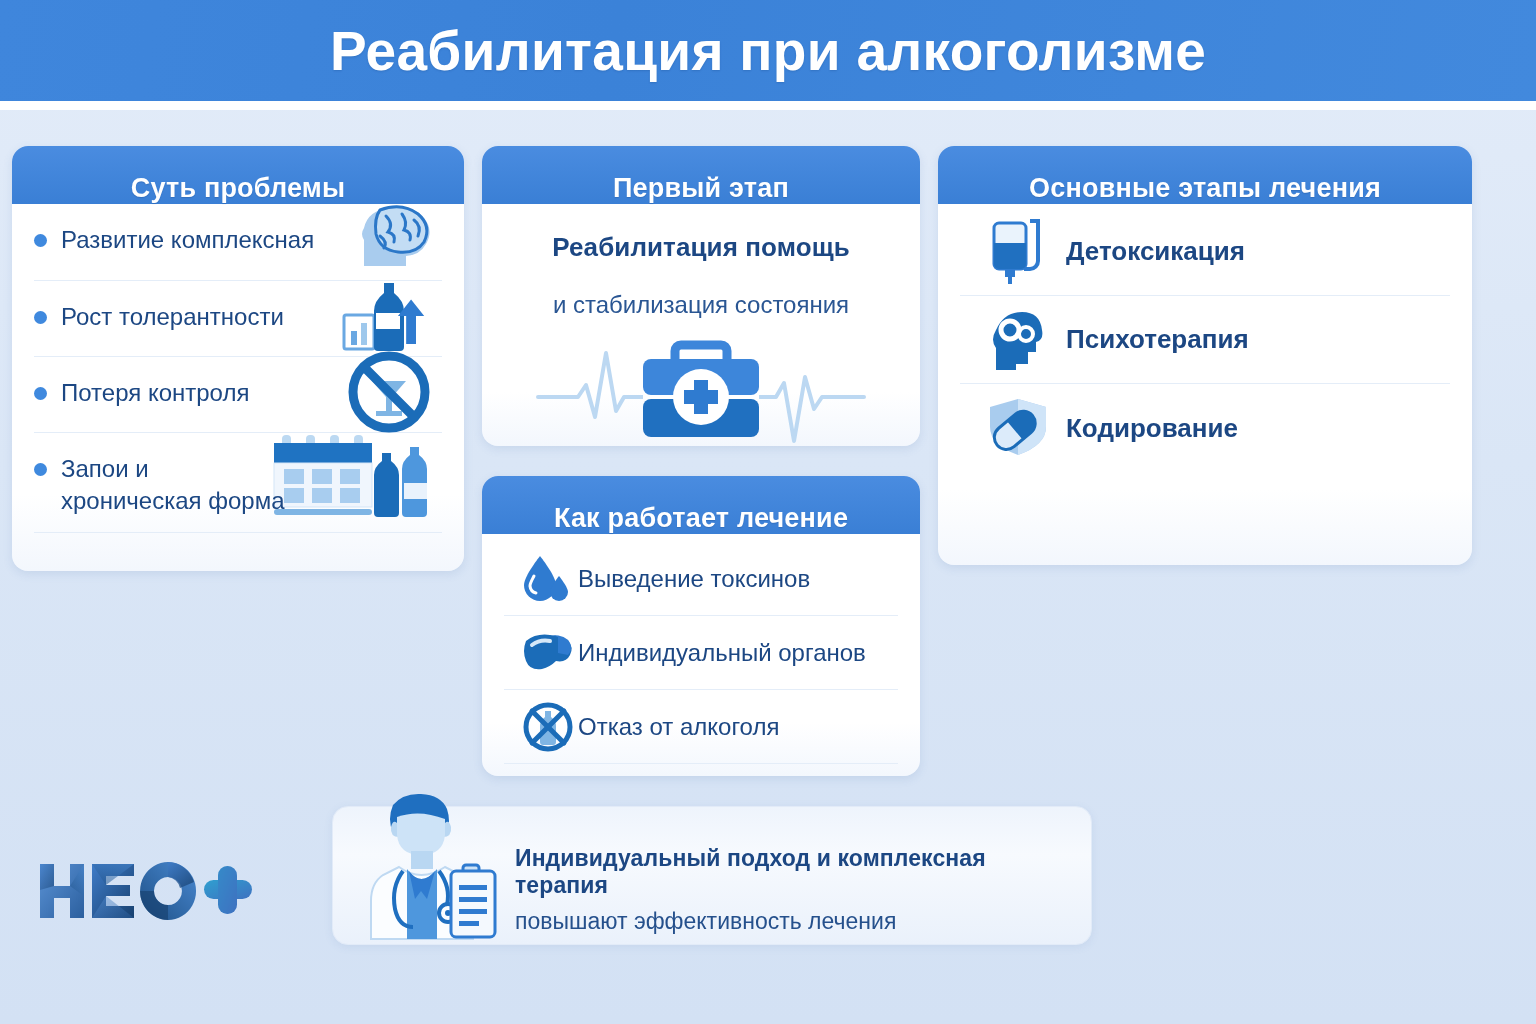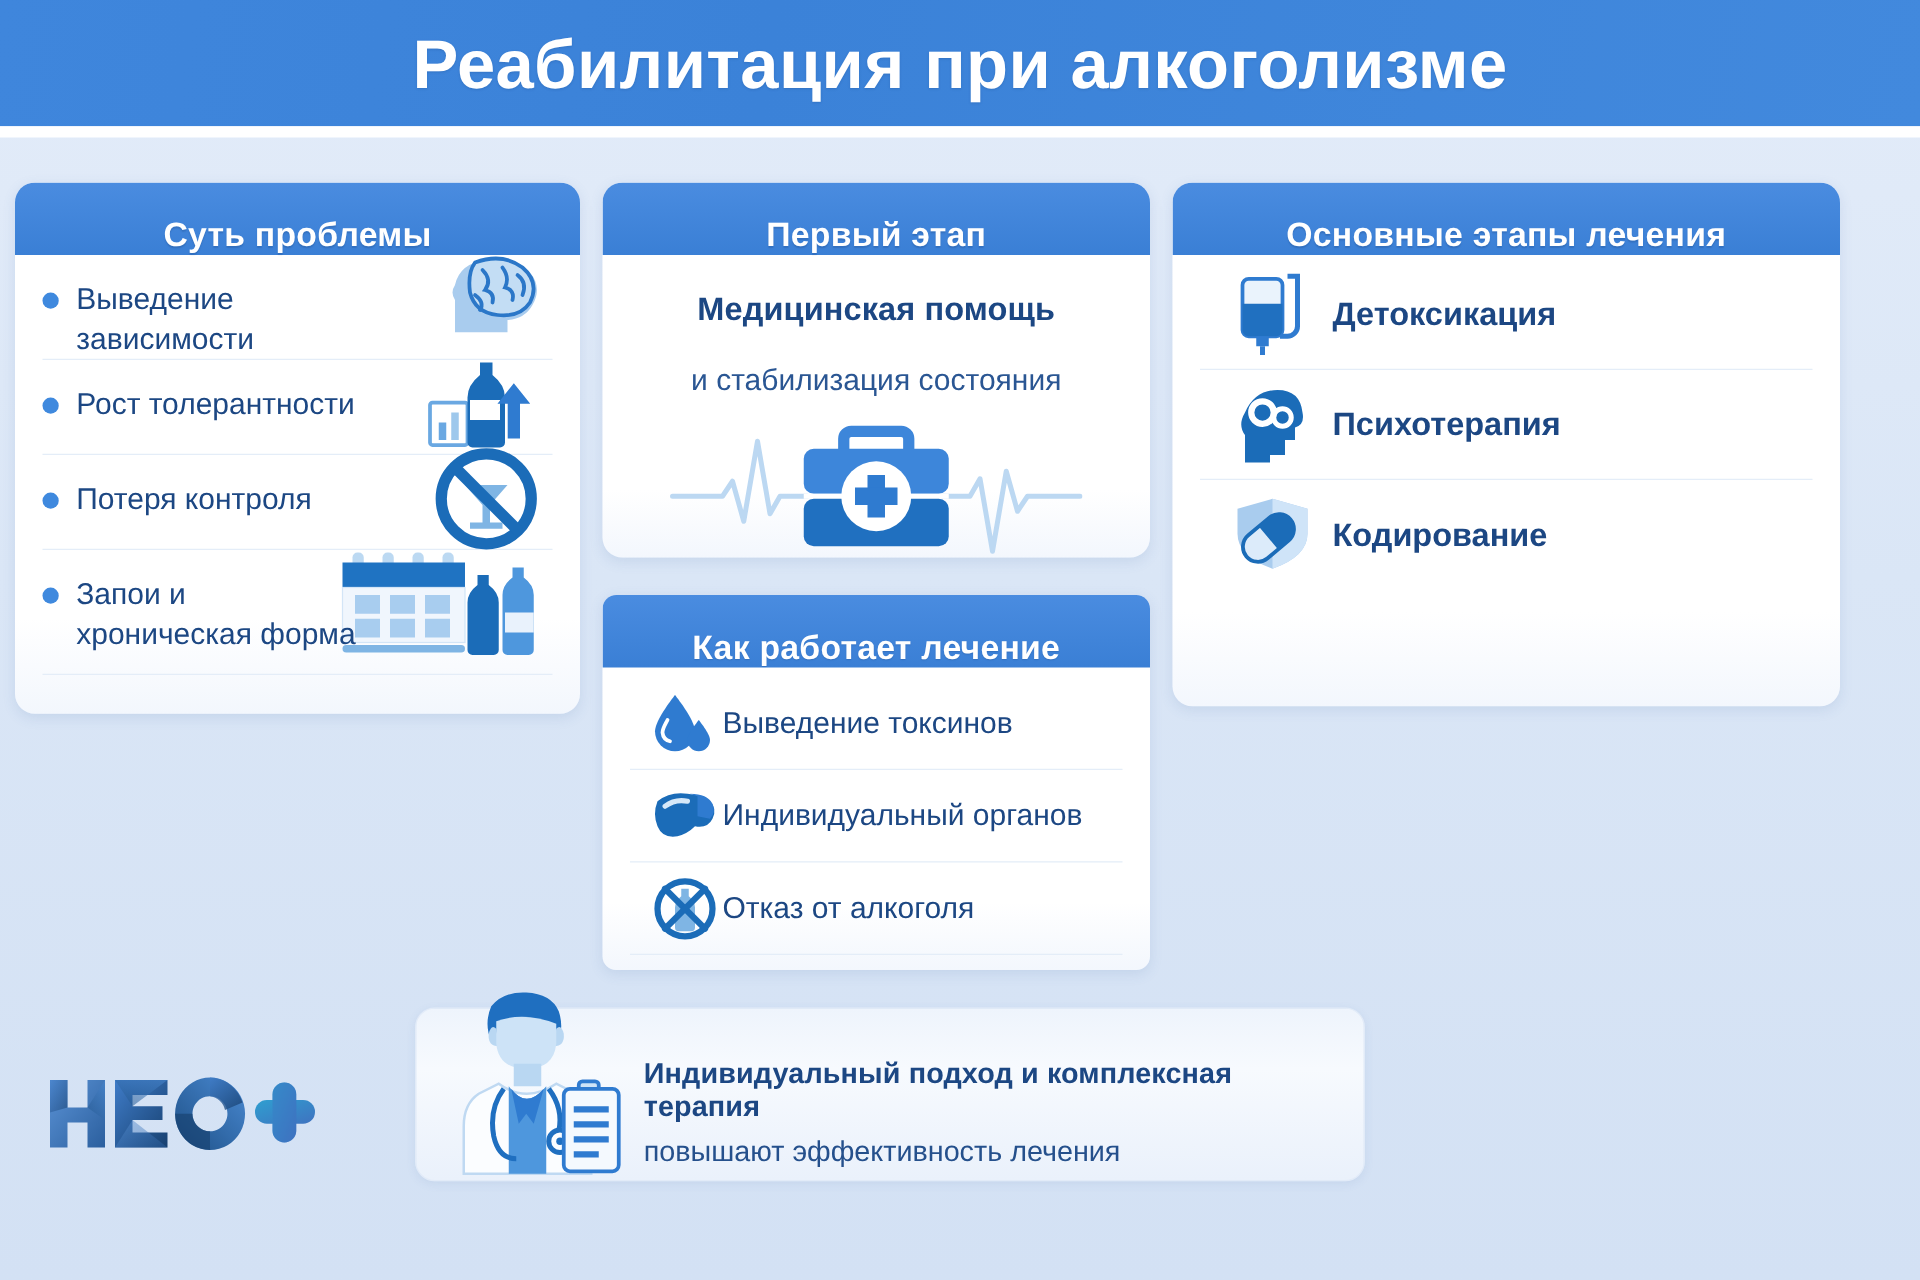--- a/index.html
+++ b/index.html
@@ -110,21 +110,21 @@
   }
   .stage-line2 {
     font-size: 24px; color: #2a5693; margin-top: 28px;
   }
   .kit-wrap {
     display: flex; align-items: center; justify-content: center;
     margin-top: 16px;
   }
 
   
-  #card-how-works { left: 482px; top: 476px; width: 438px; height: 300px; border-radius: 11px; }
+  #card-how-works { left: 482px; top: 476px; width: 438px; height: 300px; }
   .how-row {
     display: flex; align-items: center;
     height: 74px;
     border-bottom: 1px solid #e4edf8;
     padding-left: 18px;
   }
   .how-row:first-child { margin-top: 8px; }
   .how-icon { width: 56px; flex: 0 0 auto; display: flex; align-items: center; }
   .how-label { font-size: 24px; color: #1c4783; }
 
@@ -183,21 +183,21 @@
 <div class="header-underline"></div>
 
 <div class="card" id="card-problem">
   <div class="card-header">
     <div class="card-header-title">Суть проблемы</div>
   </div>
   <div class="card-body">
 
     <div class="problem-row" style="min-height:77px;">
       <span class="bullet"></span>
-      <span class="problem-label">Выведение зависимости</span>
+      <span class="problem-label">Развитие комплексная</span>
       <span class="problem-icon" style="top:-4px;right:6px;">
         <svg width="86" height="66" viewBox="0 0 86 66">
           <path d="M14 66 L14 40 Q10 34 14 28 Q18 10 40 8 Q62 4 74 18 Q84 30 76 44 Q70 55 56 56 L56 66 Z" fill="#a9ccee"></path>
           <path d="M30 10 Q52 2 68 14 Q82 26 74 42 Q66 54 48 52 Q30 50 26 34 Q24 18 30 10 Z" fill="#c3ddf4" stroke="#2b77c8" stroke-width="3"></path>
           <path d="M36 16 Q44 24 38 32 Q46 34 44 42" fill="none" stroke="#2b77c8" stroke-width="3" stroke-linecap="round"></path>
           <path d="M52 14 Q58 22 54 30 Q62 32 60 40" fill="none" stroke="#2b77c8" stroke-width="3" stroke-linecap="round"></path>
           <path d="M64 20 Q72 26 68 36" fill="none" stroke="#2b77c8" stroke-width="3" stroke-linecap="round"></path>
           <path d="M30 36 Q38 42 34 48" fill="none" stroke="#2b77c8" stroke-width="3" stroke-linecap="round"></path>
         </svg>
       </span>
@@ -258,21 +258,21 @@
 
   </div>
 </div>
 
 <div class="card" id="card-first-stage">
   <div class="card-header">
     <div class="card-header-title">Первый этап</div>
   </div>
   <div class="card-body">
     <div class="stage-text-wrap">
-      <div class="stage-line1">Медицинская помощь</div>
+      <div class="stage-line1">Реабилитация помощь</div>
       <div class="stage-line2">и стабилизация состояния</div>
     </div>
     <div class="kit-wrap">
       <svg width="330" height="110" viewBox="0 0 330 110">
         <path d="M2 62 h40 l8 -12 l9 32 l11 -64 l10 58 l8 -14 h22" fill="none" stroke="#bcd8f2" stroke-width="4" stroke-linejoin="round" stroke-linecap="round"></path>
         <path d="M218 62 h22 l8 -14 l10 58 l11 -64 l9 32 l8 -12 h42" fill="none" stroke="#bcd8f2" stroke-width="4" stroke-linejoin="round" stroke-linecap="round"></path>
         <rect x="139" y="10" width="52" height="20" rx="6" fill="none" stroke="#3d86da" stroke-width="9"></rect>
         <rect x="107" y="24" width="116" height="36" rx="8" fill="#3d86da"></rect>
         <rect x="107" y="60" width="116" height="4" fill="#ffffff"></rect>
         <rect x="107" y="64" width="116" height="38" rx="8" fill="#2070c0"></rect>

